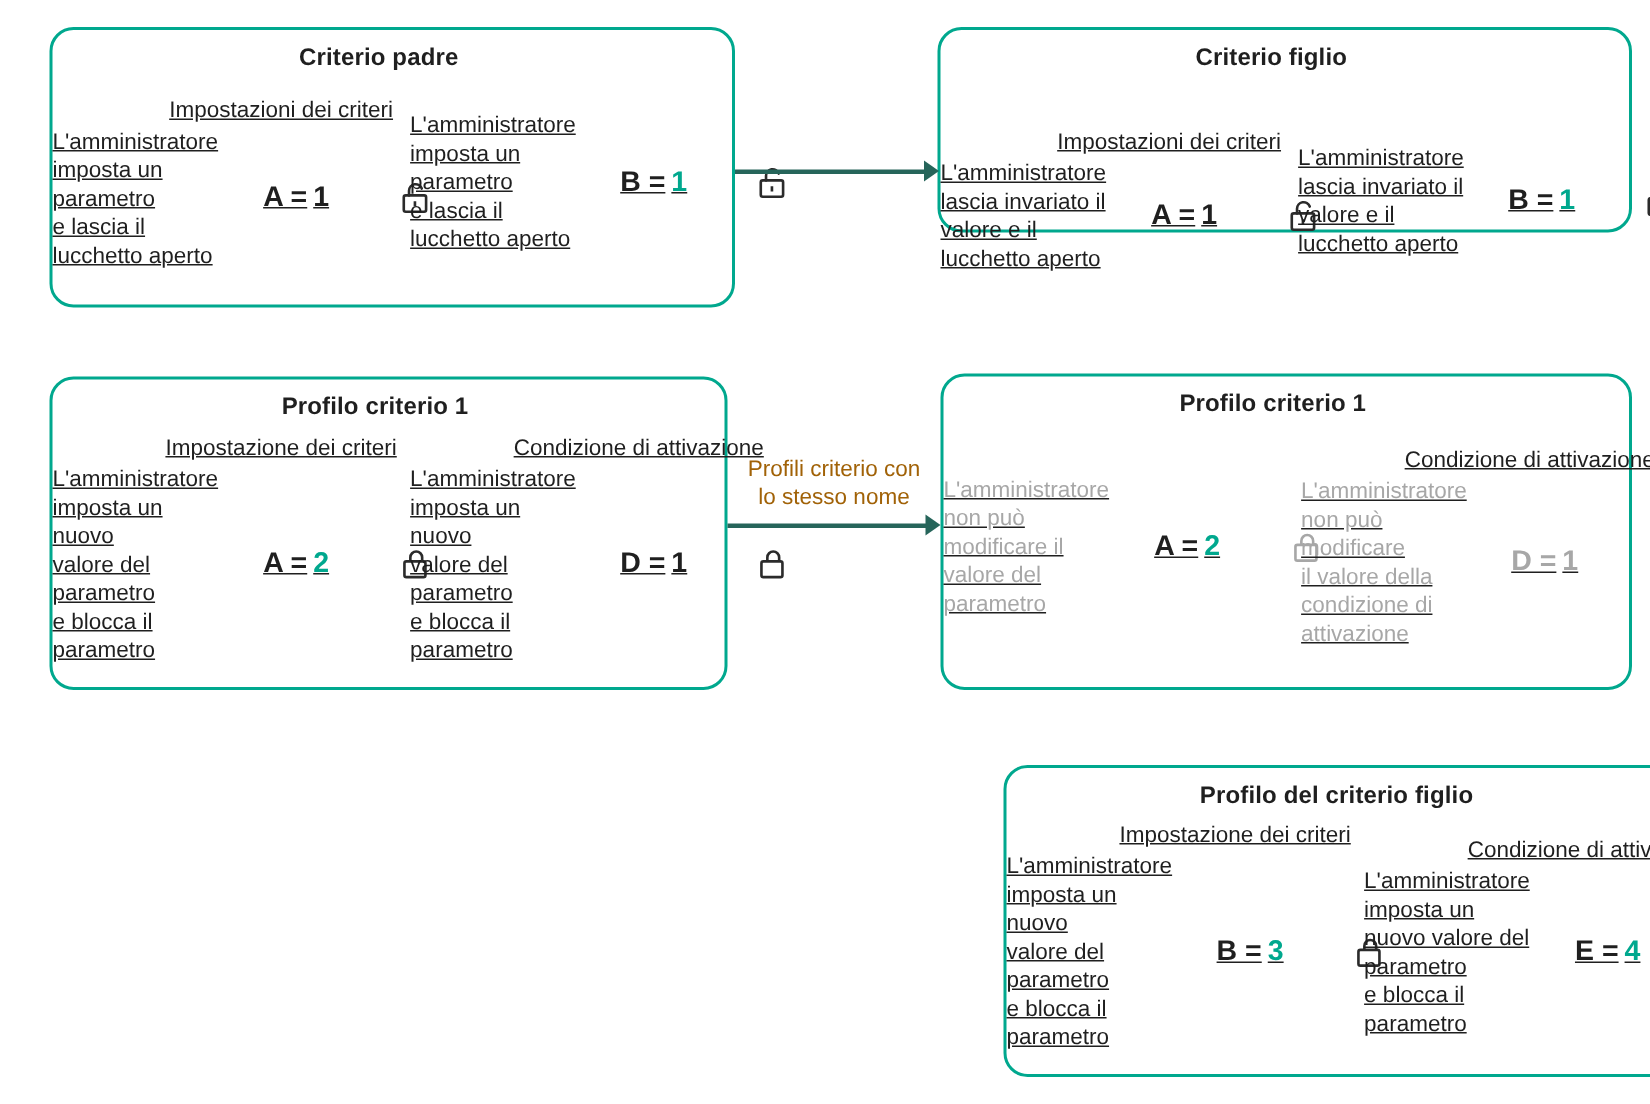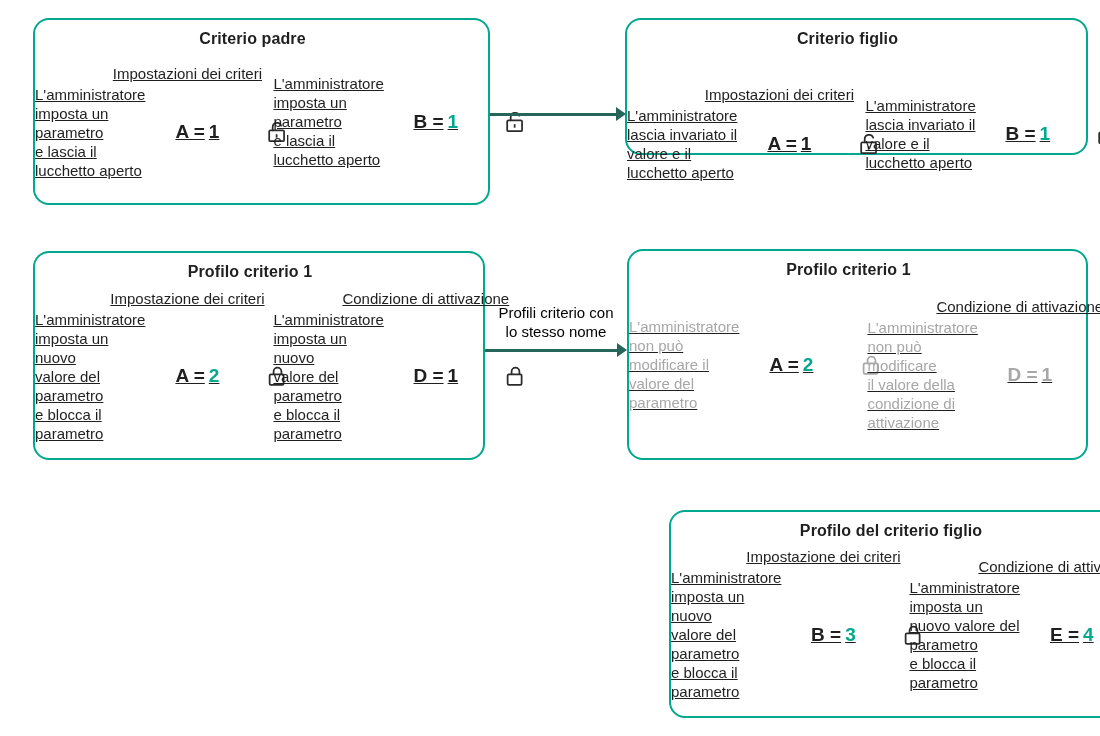--- a/index.html
+++ b/index.html
@@ -83,21 +83,21 @@
     border-bottom:7.5px solid transparent;
   }
   .arrow1{left:490px;top:113px;width:127px;}
   .arrow2{left:485px;top:349px;width:133px;}
   .arrow-label{
     position:absolute;
     left:483px;top:303px;width:146px;
     text-align:center;
     font-size:15px;line-height:19px;
     white-space:pre-line;
-    color:#000000;
+    color:#a16207;
   }
 </style>
 </head>
 <body>
 
 <div class="canvas">
 
   <section class="box box1">
     <h3 class="box-title">Criterio padre</h3>
     <div class="rows">

